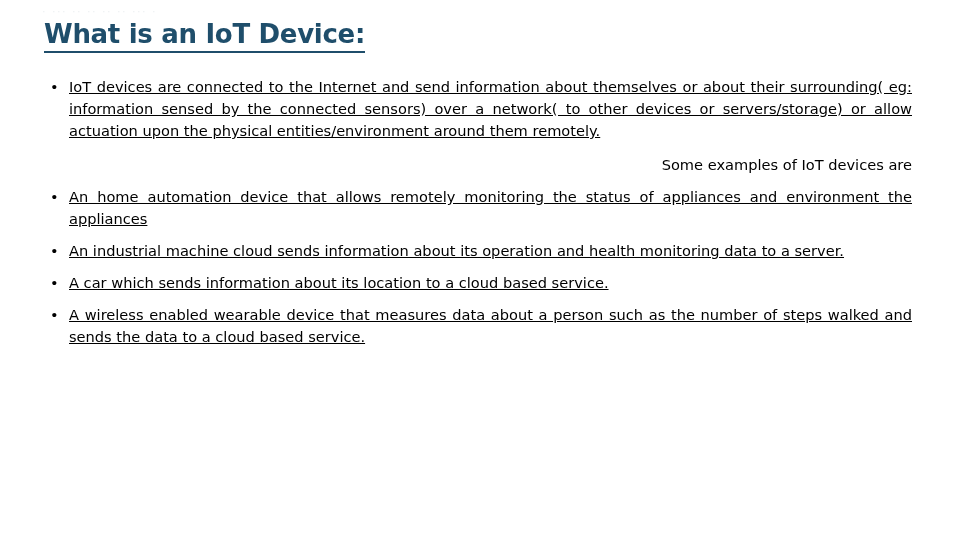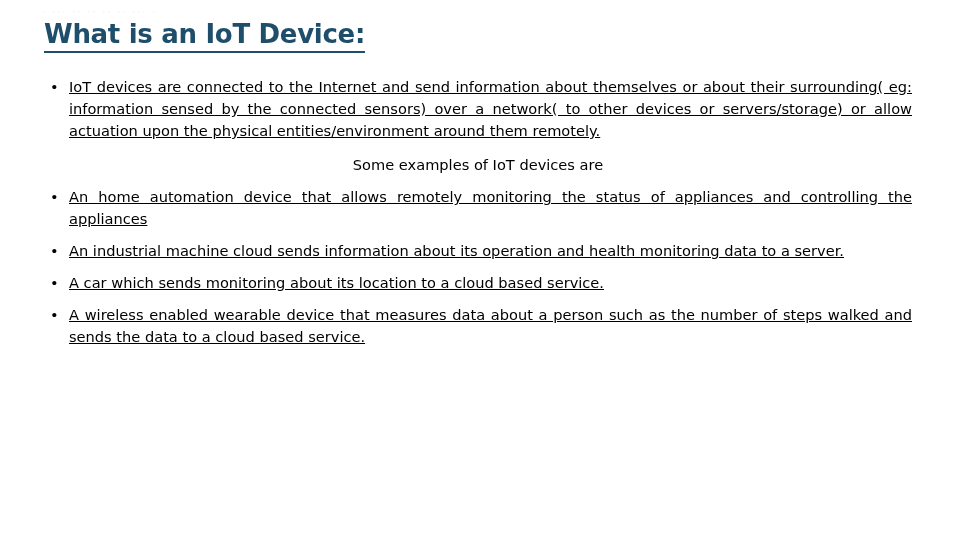--- a/index.html
+++ b/index.html
@@ -97,21 +97,21 @@
     display: block;
     text-decoration: underline;
   }
 
   
   .bullet-row .bullet-text { text-align: justify; }
 
   .plain-row {
     margin: 12px 0 9px 0;
     padding-left: 0;
-    text-align: center;
+    text-align: right;
   }
 
   .gap-after-first { margin-bottom: 12px; }
   .gap-small { margin-bottom: 10px; }
 </style>
 </head>
 <body>
 
 <div class="slide">
 
@@ -125,31 +125,31 @@
 
     <div class="blk bullet-row gap-after-first">
       <span class="bullet-dot">•</span>
       <span class="bullet-text">IoT devices are connected to the Internet and send information about themselves or about their surrounding( eg: information sensed by the connected sensors) over a network( to other devices or servers/storage) or allow actuation upon the physical entities/environment around them remotely.</span>
     </div>
 
     <div class="blk plain-row gap-small">Some examples of IoT devices are</div>
 
     <div class="blk bullet-row gap-small">
       <span class="bullet-dot">•</span>
-      <span class="bullet-text">An home automation device that allows remotely monitoring the status of appliances and controlling the appliances</span>
+      <span class="bullet-text">An home automation device that allows remotely monitoring the status of appliances and environment the appliances</span>
     </div>
 
     <div class="blk bullet-row gap-small">
       <span class="bullet-dot">•</span>
       <span class="bullet-text">An industrial machine cloud sends information about its operation and health monitoring data to a server.</span>
     </div>
 
     <div class="blk bullet-row gap-small">
       <span class="bullet-dot">•</span>
-      <span class="bullet-text">A car which sends monitoring about its location to a cloud based service.</span>
+      <span class="bullet-text">A car which sends information about its location to a cloud based service.</span>
     </div>
 
     <div class="blk bullet-row">
       <span class="bullet-dot">•</span>
       <span class="bullet-text">A wireless enabled wearable device that measures data about a person such as the number of steps walked and sends the data to a cloud based service.</span>
     </div>
 
   </div>
 </div>
 

